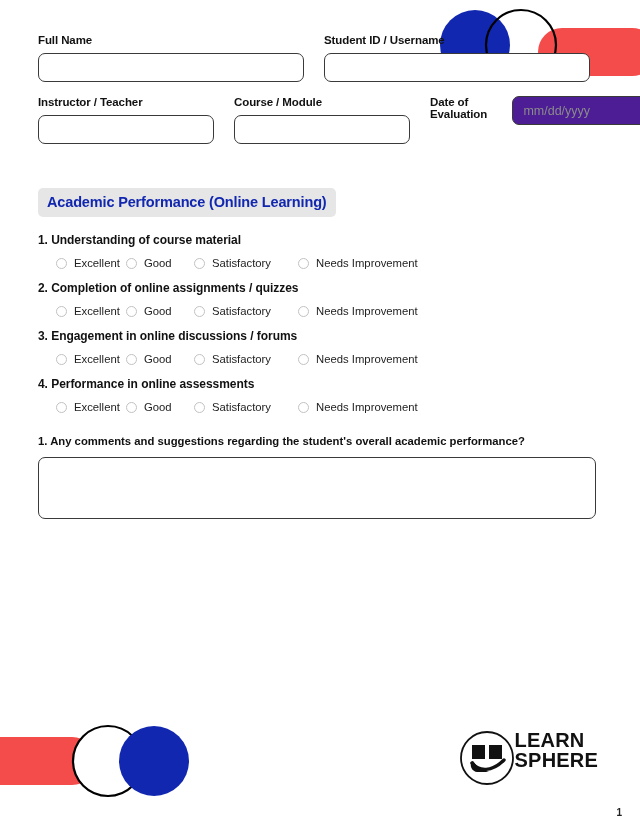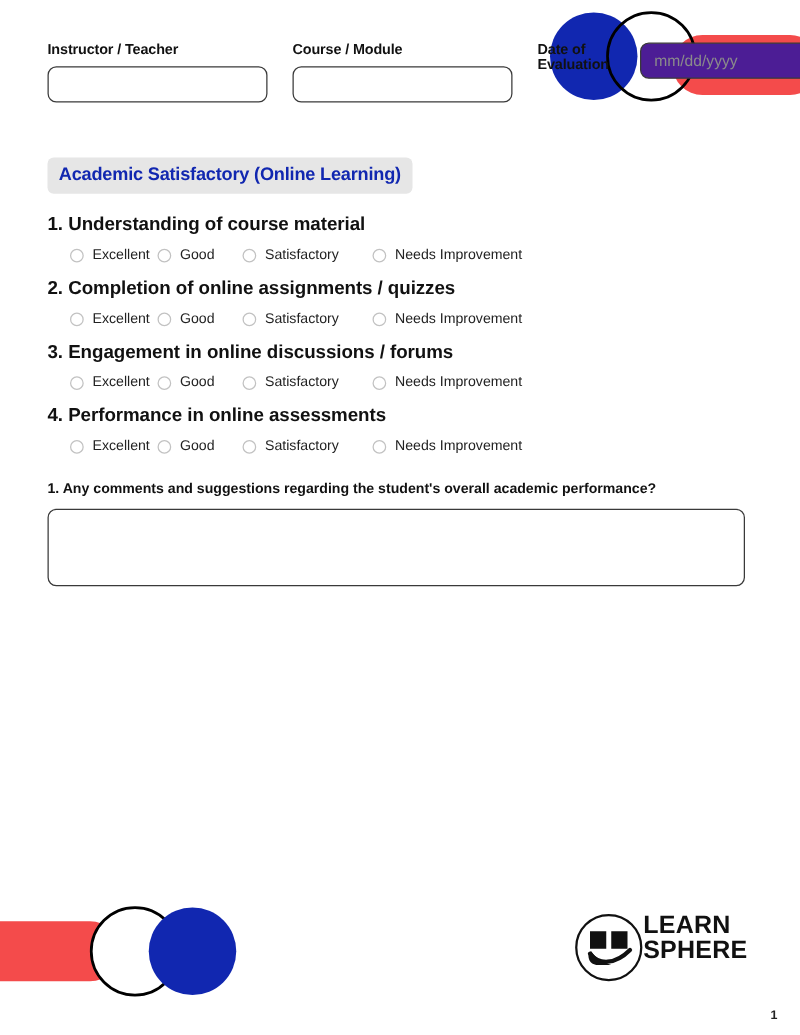--- a/index.html
+++ b/index.html
@@ -106,21 +106,21 @@
     font-weight: bold;
     border-radius: 5px;
     padding: 6px 9px 7px 9px;
     margin: 30px 0 16px 0;
     letter-spacing: -0.15px;
   }
 
   
   .question { margin-bottom: 12px; }
   .q-text {
-    font-size: 15px;
+    font-size: 12px;
     font-weight: bold;
     color: #111;
     margin-bottom: 10px;
     letter-spacing: -0.05px;
   }
   .options { display: flex; align-items: center; }
   .option {
     display: flex;
     align-items: center;
     cursor: pointer;
@@ -196,20 +196,30 @@
   <rect x="108" y="28" width="118" height="48" rx="24" fill="#F44B4B"></rect>
   <circle cx="45" cy="45" r="35" fill="#1127B0"></circle>
   <circle cx="91" cy="45" r="35" fill="#ffffff" fill-opacity="0" stroke="#000000" stroke-width="2.2"></circle>
   <path d="M 91 10 A 35 35 0 0 1 91 80 A 35 35 0 0 1 91 10 Z" fill="#ffffff" opacity="0"></path>
 </svg>
 
 <div class="page">
 
 
   
+  <div class="field-row">
+    <div class="field">
+      <label class="field-label">Full Name</label>
+      <input class="text-input w-full-name" type="text" placeholder="" style="">
+    </div>
+    <div class="field">
+      <label class="field-label">Student ID / Username</label>
+      <input class="text-input w-student-id" type="text" placeholder="" style="">
+    </div>
+  </div>
 
   
   <div class="field-row">
     <div class="field">
       <label class="field-label">Instructor / Teacher</label>
       <input class="text-input w-instructor" type="text" placeholder="" style="">
     </div>
     <div class="field">
       <label class="field-label">Course / Module</label>
       <input class="text-input w-course" type="text" placeholder="" style="">
@@ -222,21 +232,21 @@
       <svg class="cal-icon" viewBox="0 0 13 14">
         <rect x="0.7" y="1.8" width="11.6" height="11" rx="1.2" fill="none" stroke="#111" stroke-width="1.3"></rect>
         <rect x="0.7" y="1.8" width="11.6" height="2.6" fill="#111"></rect>
         <rect x="3" y="0.4" width="1.5" height="2.6" fill="#111"></rect>
         <rect x="8.5" y="0.4" width="1.5" height="2.6" fill="#111"></rect>
       </svg>
     </div>
   </div>
 
   
-  <div class="section-heading">Academic Satisfactory (Online Learning)</div>
+  <div class="section-heading">Academic Performance (Online Learning)</div>
 
   
   <div>
 
     <div class="question">
       <div class="q-text">1. Understanding of course material</div>
       <div class="options">
         <div class="option opt-0">
           <span class="radio"></span>
           <span class="option-label">Excellent</span>

